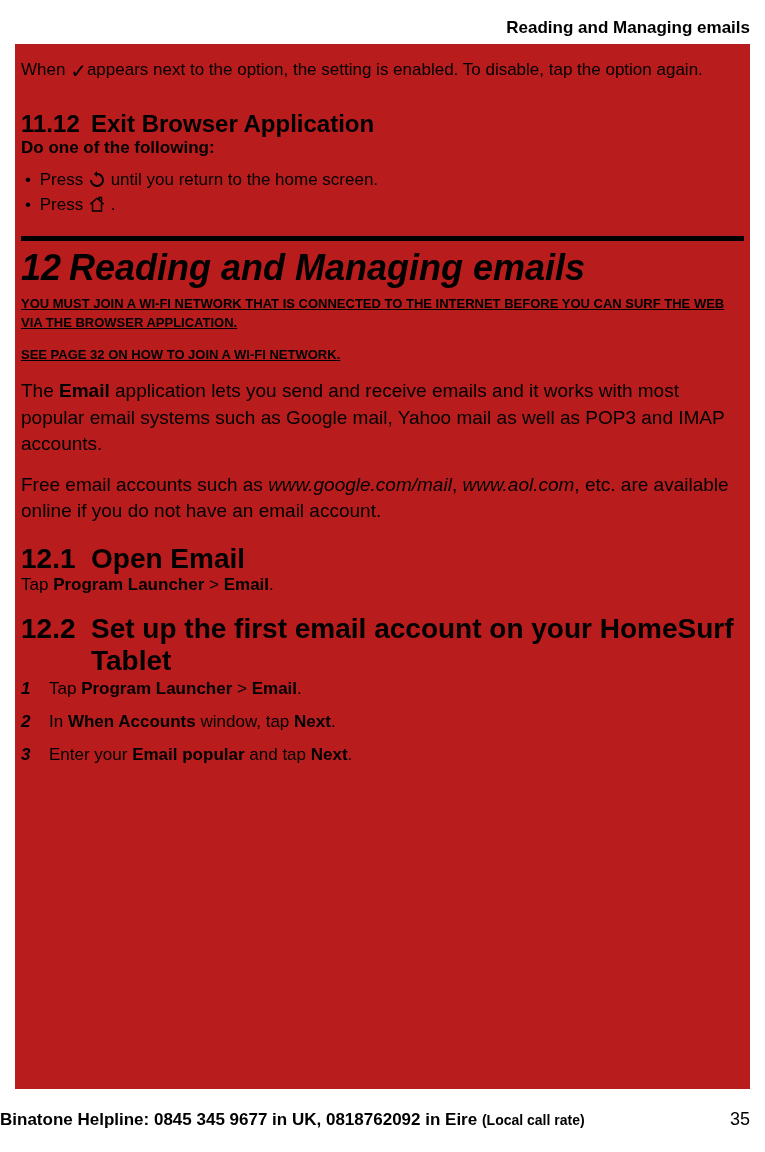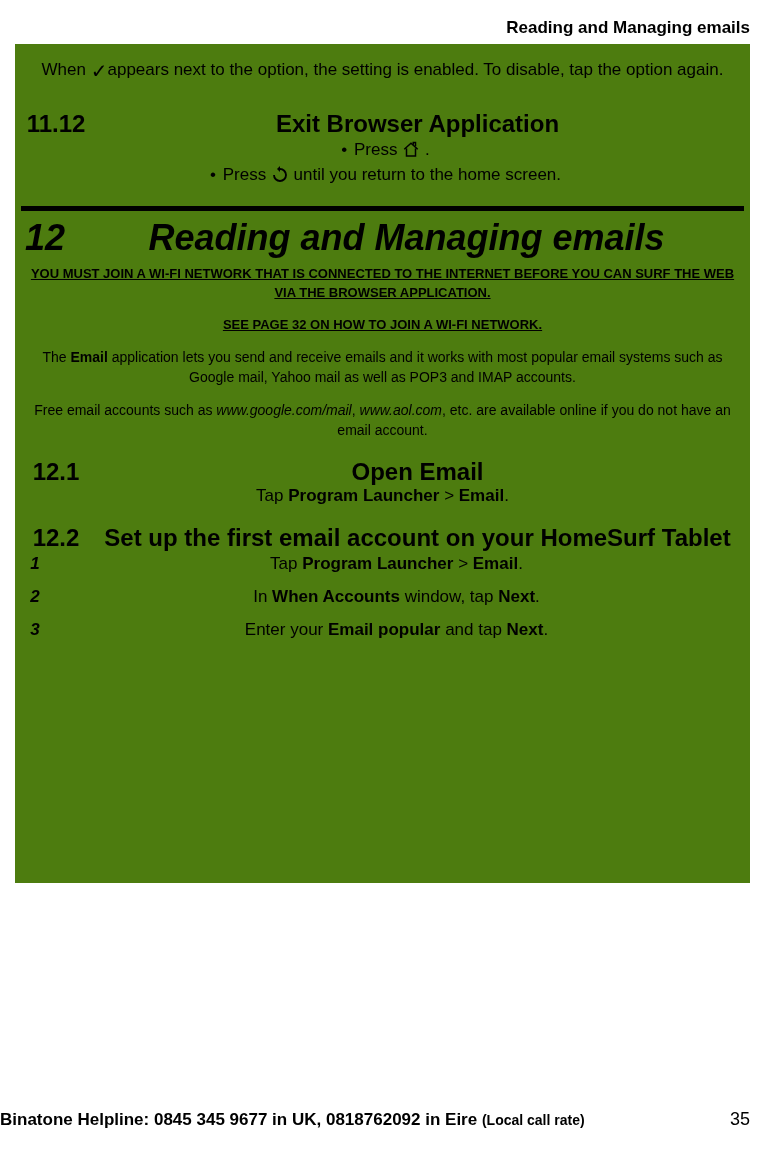--- a/index.html
+++ b/index.html
@@ -18,28 +18,27 @@
     border-radius: 22px;
   }
   .header-title {
     position: absolute;
     top: 18px;
     right: 15px;
     font-weight: bold;
     font-size: 17px;
   }
   .content {
-    background: #4d7c0f;
+    background: #b91c1c;
     position: absolute;
     top: 44px;
     left: 15px;
     right: 15px;
-    height: 839px;
+    height: 1045px;
     padding: 14px 6px 0 6px;
-    text-align: center;
   }
   .para {
     font-size: 17px;
     line-height: 1.4;
     margin-bottom: 14px;
   }
   .check-icon {
     display: inline-block;
     vertical-align: middle;
     font-size: 20px;
@@ -85,29 +84,29 @@
     margin-top:6px;
   }
   .bold-caps {
     font-weight: bold;
     font-size: 13px;
     line-height: 1.4;
     margin-bottom: 14px;
     text-decoration: underline;
   }
   .body-text {
-    font-size: 14px;
+    font-size: 19px;
     line-height: 1.4;
     margin-bottom: 14px;
   }
   .italic { font-style: italic; }
   .bold { font-weight: bold; }
   .section-heading {
     font-weight: bold;
-    font-size: 24px;
+    font-size: 28px;
     margin-top: 18px;
   }
   .section-follow {
     font-size: 17px;
     margin-bottom: 6px;
   }
   .num-row {
     display: flex;
     font-size: 17px;
     margin-bottom: 9px;
@@ -153,39 +152,40 @@
   <div class="content">
 
     <p class="para">
       <span>When </span><span class="check-icon">✓</span><span>appears next to the option, the setting is enabled. To disable, tap the option again.</span>
     </p>
 
     <div class="sub-heading heading-line">
       <span class="hnum">11.12</span>
       <span class="htxt">Exit Browser Application</span>
     </div>
-
+    <div class="sub-heading-follow">Do one of the following:</div>
+
+    <div class="bullet">
+      <span class="dot">•</span>
+      <span>Press </span>
+      <svg class="icon-svg" viewBox="0 0 24 24">
+          <path d="M12 4 A8 8 0 1 1 4 12" fill="none" stroke="#000" stroke-width="2.5"></path>
+          <path d="M8 4 L12 0 L12 8 Z" fill="#000"></path>
+        </svg>
+      <span> until you return to the home screen.</span>
+    </div>
     <div class="bullet">
       <span class="dot">•</span>
       <span>Press </span>
       <svg class="icon-svg" viewBox="0 0 24 24">
           <path d="M3 11 L12 3 L21 11 M6 10 V20 H18 V10" fill="none" stroke="#000" stroke-width="2"></path>
           <path d="M15 5 V2 H18 V7" fill="none" stroke="#000" stroke-width="2"></path>
         </svg>
       <span>.</span>
     </div>
-    <div class="bullet">
-      <span class="dot">•</span>
-      <span>Press </span>
-      <svg class="icon-svg" viewBox="0 0 24 24">
-          <path d="M12 4 A8 8 0 1 1 4 12" fill="none" stroke="#000" stroke-width="2.5"></path>
-          <path d="M8 4 L12 0 L12 8 Z" fill="#000"></path>
-        </svg>
-      <span> until you return to the home screen.</span>
-    </div>
 
     <div class="thick-rule"></div>
 
     <div class="chapter-heading heading-line2">
       <span class="hnum">12</span>
       <span class="htxt">Reading and Managing emails</span>
     </div>
 
     <p class="bold-caps">YOU MUST JOIN A WI-FI NETWORK THAT IS CONNECTED TO THE INTERNET BEFORE YOU CAN SURF THE WEB VIA THE BROWSER APPLICATION.</p>
     <p class="bold-caps">SEE PAGE 32 ON HOW TO JOIN A WI-FI NETWORK.</p>

